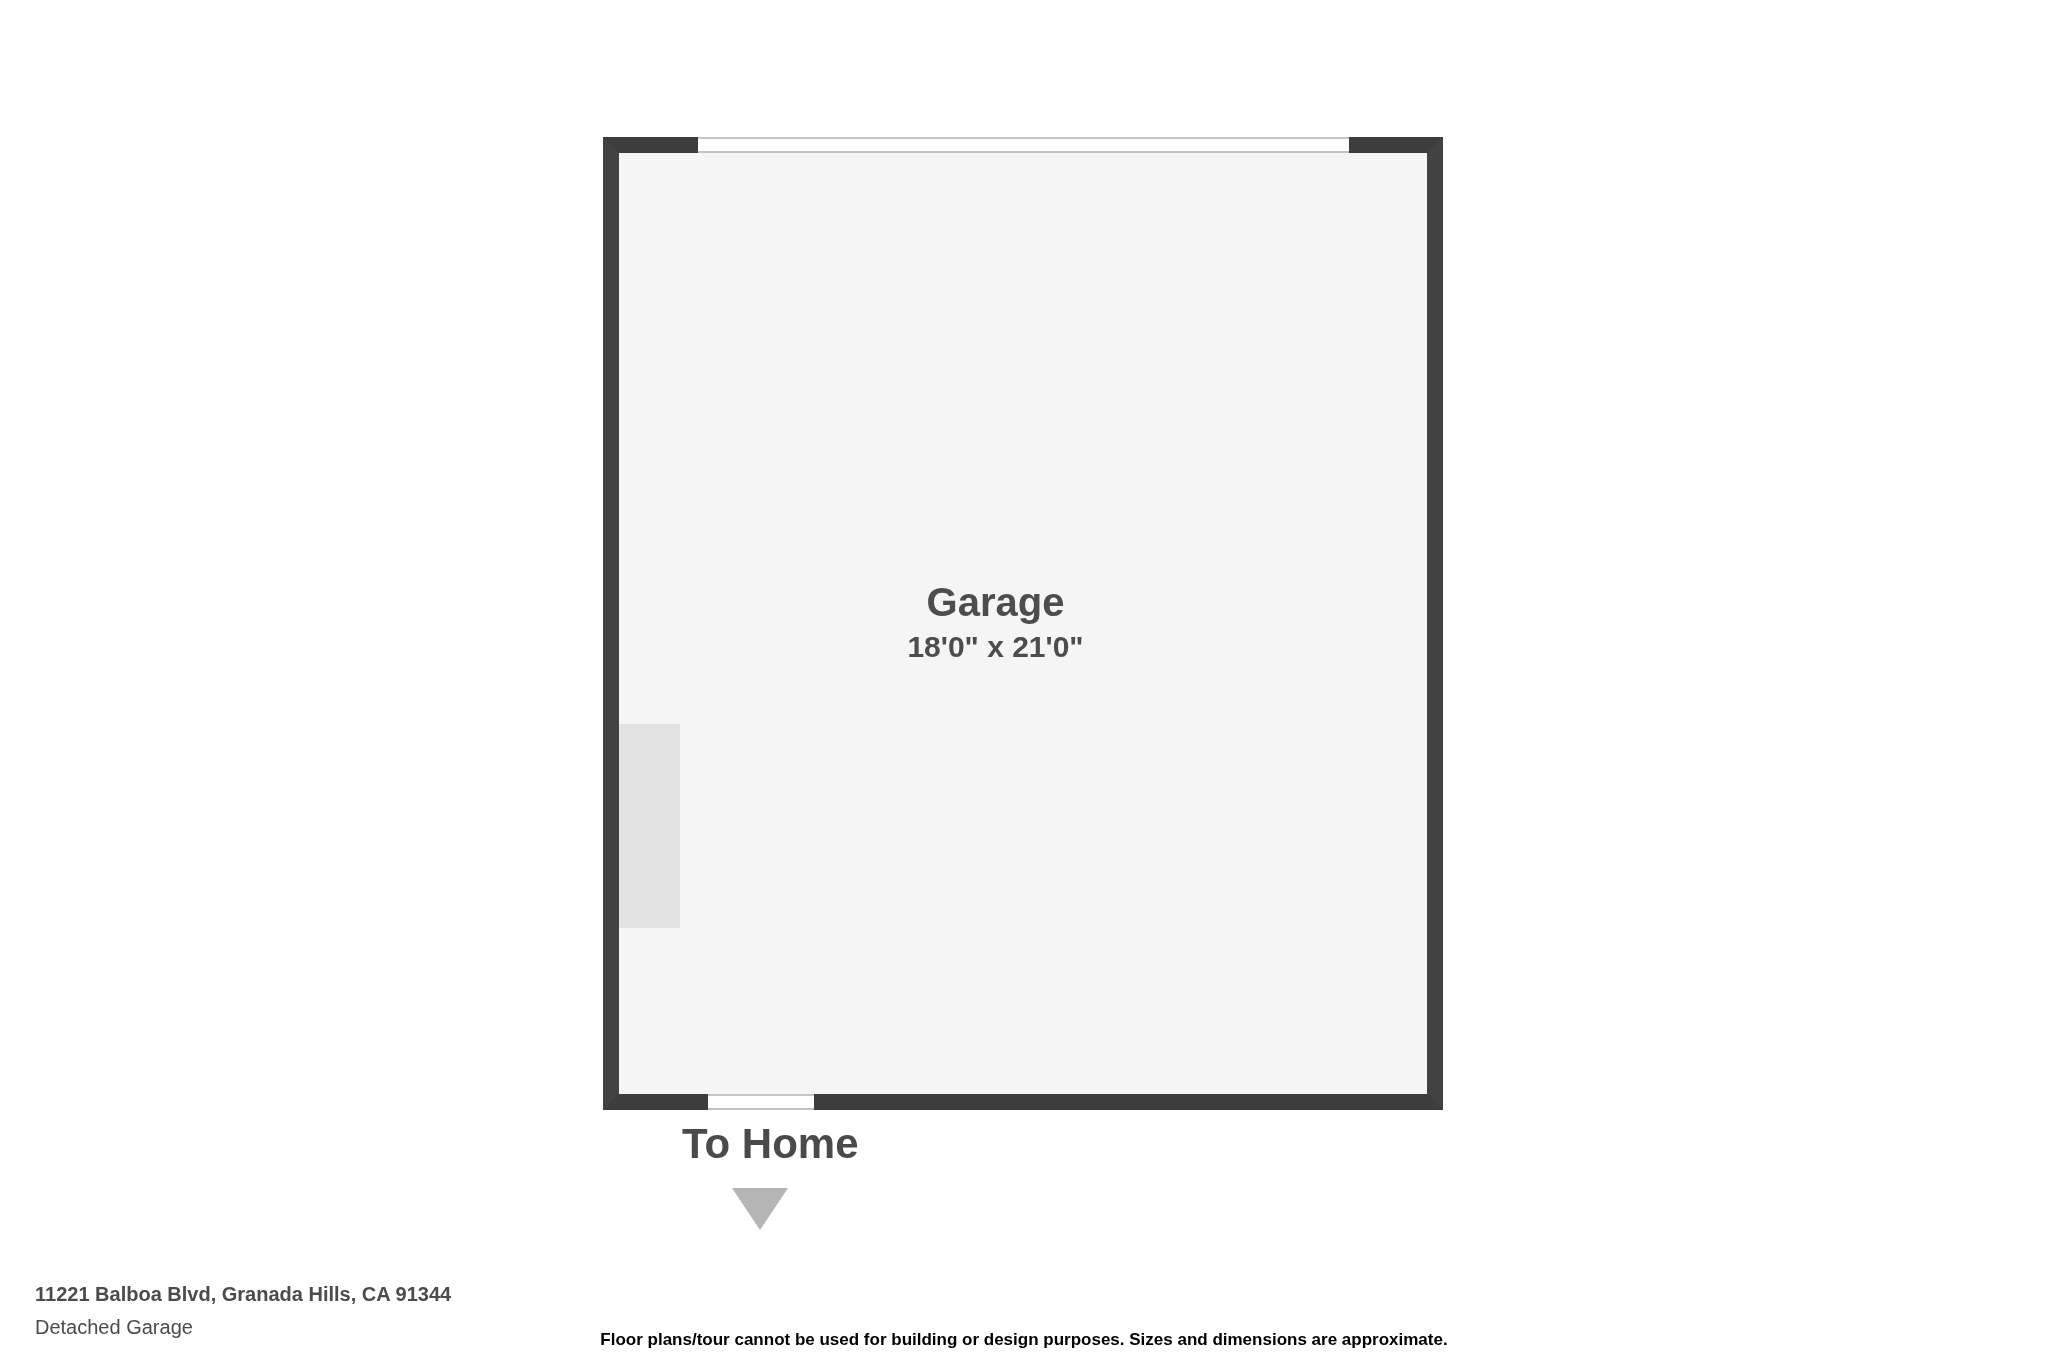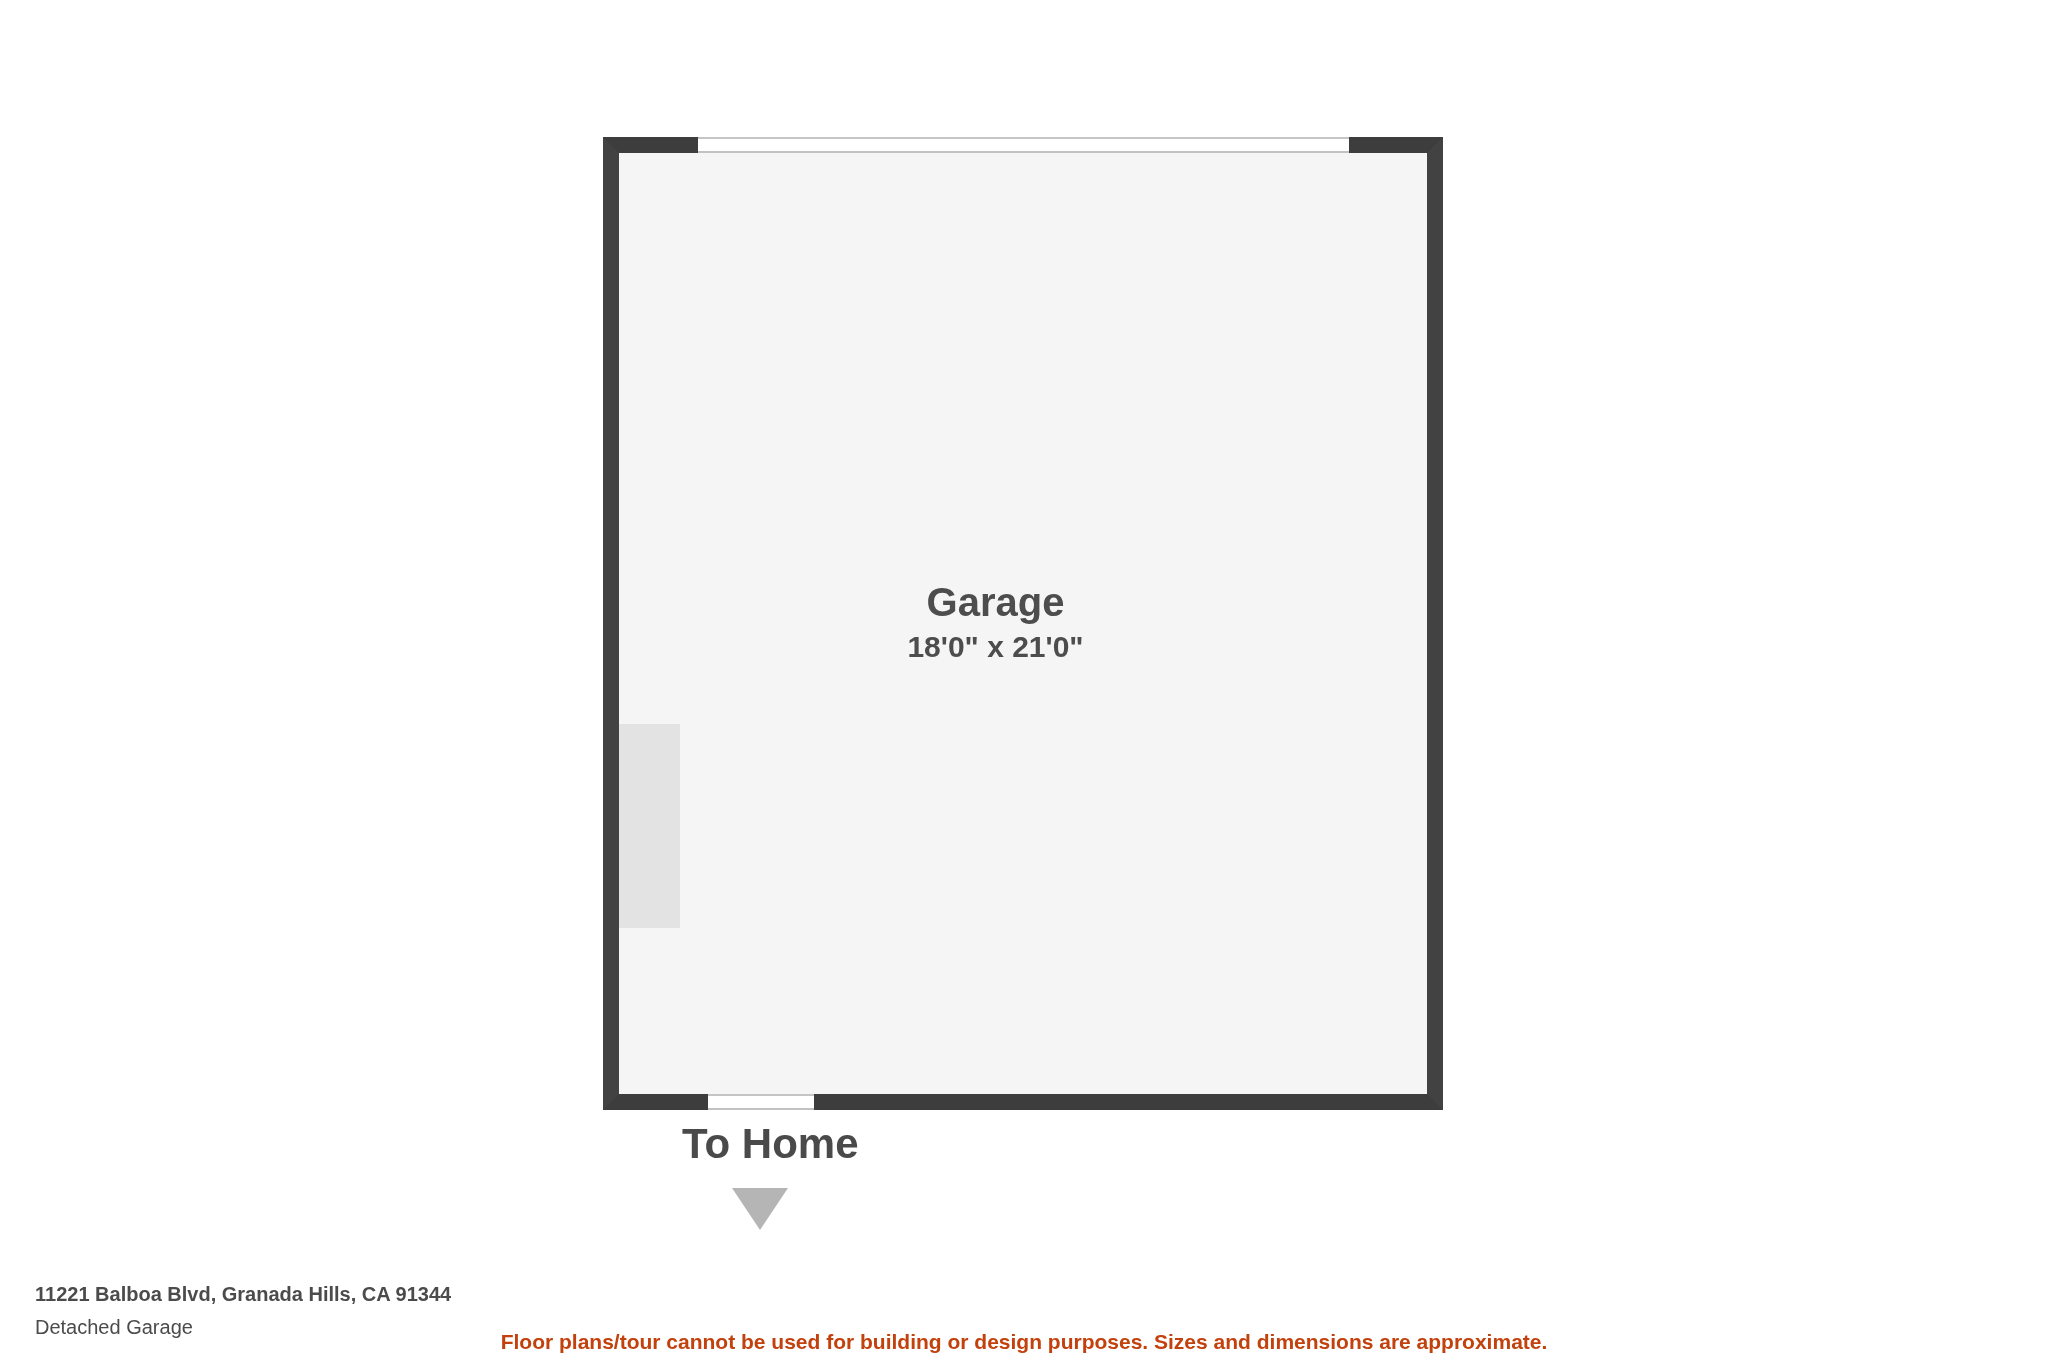--- a/index.html
+++ b/index.html
@@ -119,23 +119,23 @@
     font-weight: 400;
     color: #4b4b4b;
     white-space: nowrap;
   }
   .disclaimer {
     position: absolute;
     left: 0;
     top: 1330px;
     width: 2048px;
     text-align: center;
-    font-size: 21px;
+    font-size: 17px;
     font-weight: 700;
-    color: #c2410c;
+    color: #000000;
   }
 </style>
 </head>
 <body>
 
 <div class="canvas">
 
   <div class="room"></div>
 
   <div class="opening garage-door"></div>

